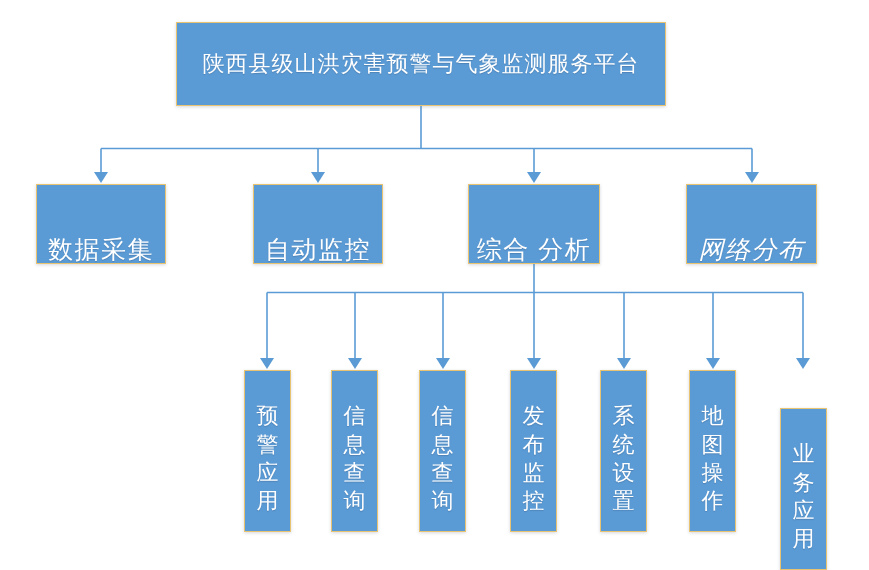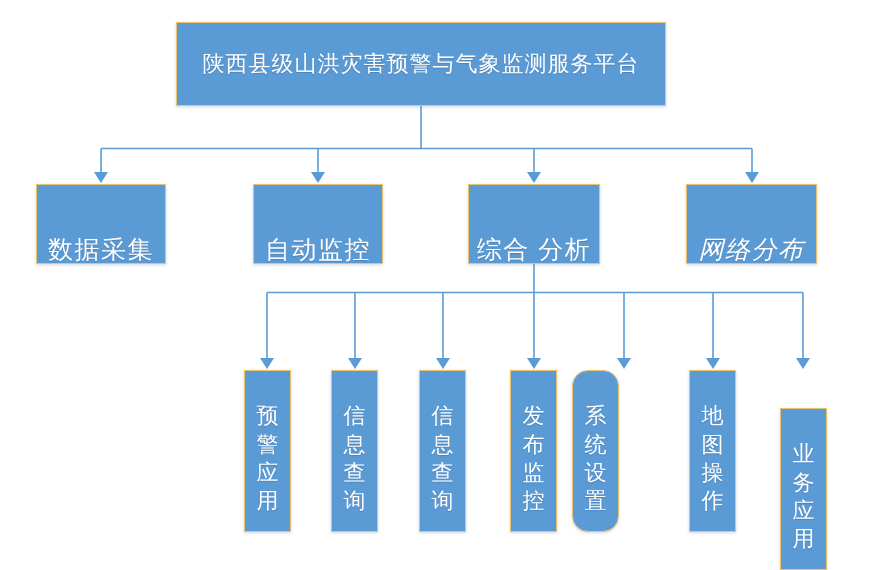--- a/index.html
+++ b/index.html
@@ -92,21 +92,21 @@
     font-size: 22px;
     line-height: 1.29;
     letter-spacing: 0;
     white-space: normal;
     width: 25px;
   }
   #node-l3-0 { left: 244px; }
   #node-l3-1 { left: 331px; }
   #node-l3-2 { left: 419px; }
   #node-l3-3 { left: 510px; }
-  #node-l3-4 { left: 572px; border-radius: 16px; }
+  #node-l3-4 { left: 600px; }
   #node-l3-5 { left: 689px; font-family: Liberation Serif, serif; }
   #node-l3-6 { left: 780px; margin-top: 38px; }
 
   .conn-line {
     stroke: #5B9BD5;
     stroke-width: 1.6;
     fill: none;
   }
   .conn-arrow {
     fill: #5B9BD5;

